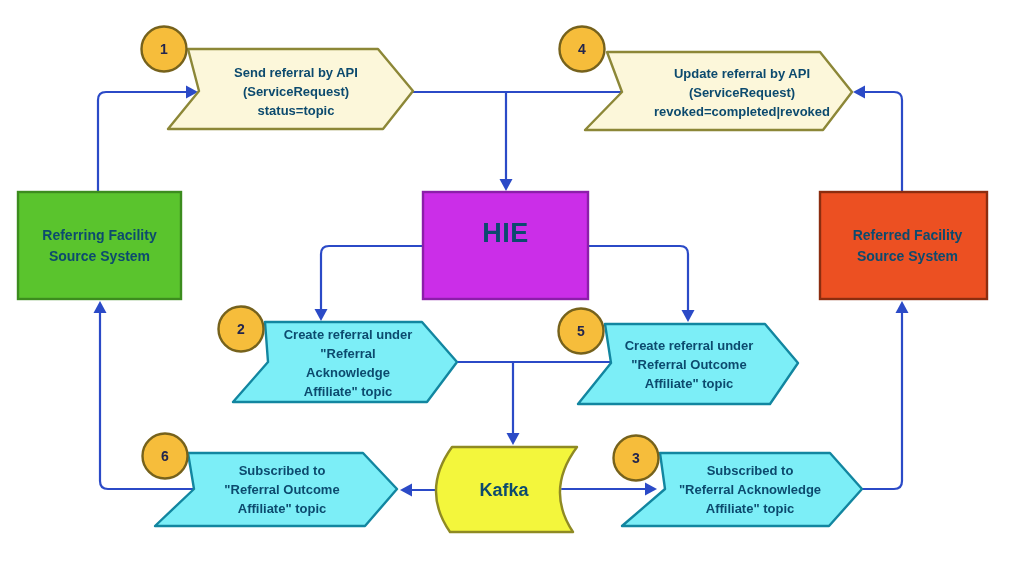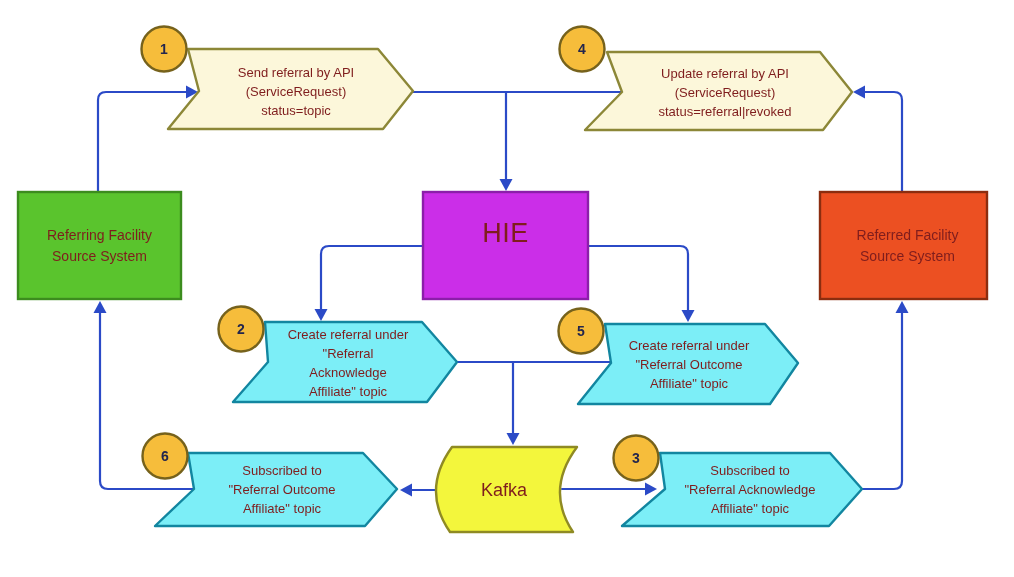--- a/index.html
+++ b/index.html
@@ -9,22 +9,22 @@
     background:#ffffff;
     font-family:"Liberation Sans", sans-serif;
     overflow:hidden;
   }
   .canvas svg{position:absolute;left:0;top:0;}
   .lbl{
     position:absolute;
     display:flex;flex-direction:column;
     justify-content:center;align-items:center;
     text-align:center;
-    color:#7f1d1d;
-    font-weight:400;
+    color:#0c4a6e;
+    font-weight:700;
   }
   .step-lbl{font-size:13px;line-height:19px;}
   .node-lbl{font-size:14px;line-height:21px;}
   .hie-lbl{font-size:27px;letter-spacing:.5px;}
   .kafka-lbl{font-size:18px;}
   .badge-lbl{
     position:absolute;width:44px;height:44px;
     display:flex;align-items:center;justify-content:center;
     color:#23264d;font-weight:700;font-size:14px;
   }
@@ -105,24 +105,24 @@
   <div class="badge-lbl" style="left:219px;top:307px;">2</div>
   <div class="badge-lbl" style="left:559px;top:309px;">5</div>
   <div class="badge-lbl" style="left:143px;top:434px;">6</div>
   <div class="badge-lbl" style="left:614px;top:436px;">3</div>
 
   <div class="lbl step-lbl" style="left:196px;top:53px;width:200px;height:76px;">
     <span>Send referral by API</span>
     <span>(ServiceRequest)</span>
     <span>status=topic</span>
   </div>
-  <div class="lbl step-lbl" style="left:605px;top:56px;width:240px;height:72px;">
+  <div class="lbl step-lbl" style="left:622px;top:56px;width:240px;height:72px;">
     <span>Update referral by API</span>
     <span>(ServiceRequest)</span>
-    <span>status=referral|revoked</span>
+    <span>revoked=completed|revoked</span>
   </div>
   <div class="lbl step-lbl" style="left:255px;top:324px;width:186px;height:78px;">
     <span>Create referral under</span>
     <span>"Referral</span>
     <span>Acknowledge</span>
     <span>Affiliate" topic</span>
   </div>
   <div class="lbl step-lbl" style="left:594px;top:326px;width:190px;height:76px;">
     <span>Create referral under</span>
     <span>"Referral Outcome</span>

